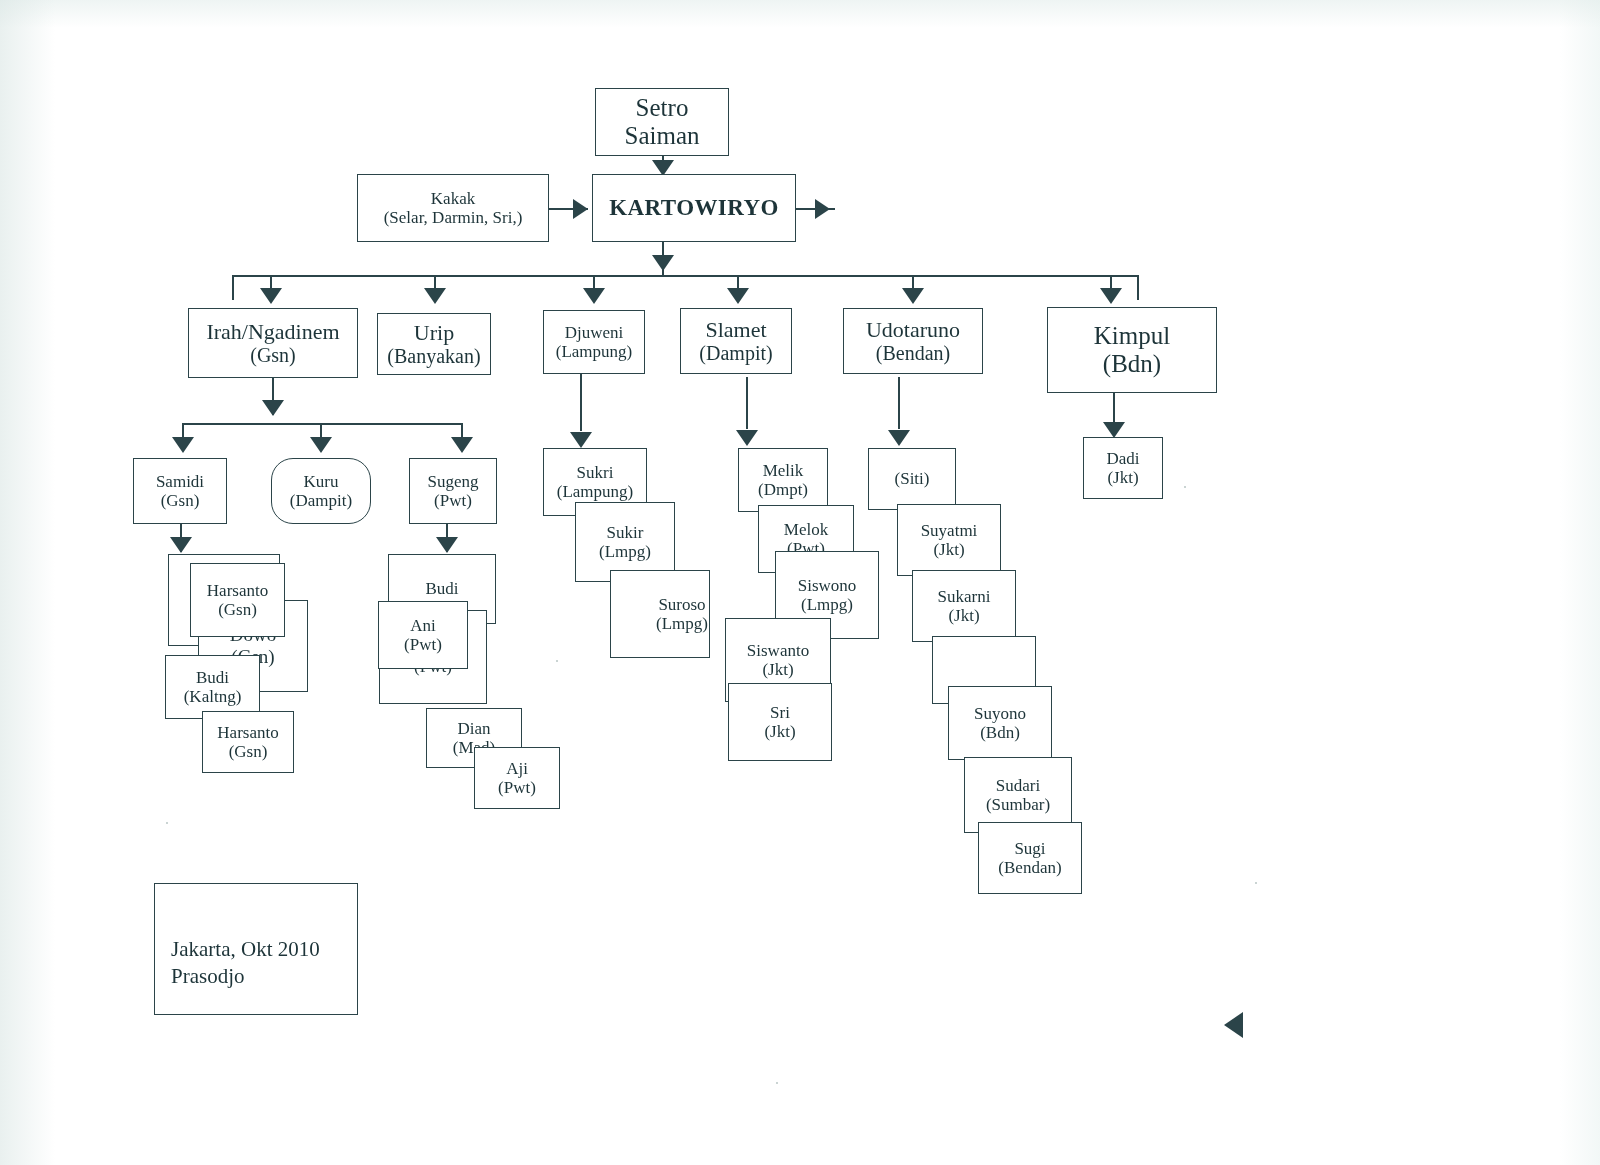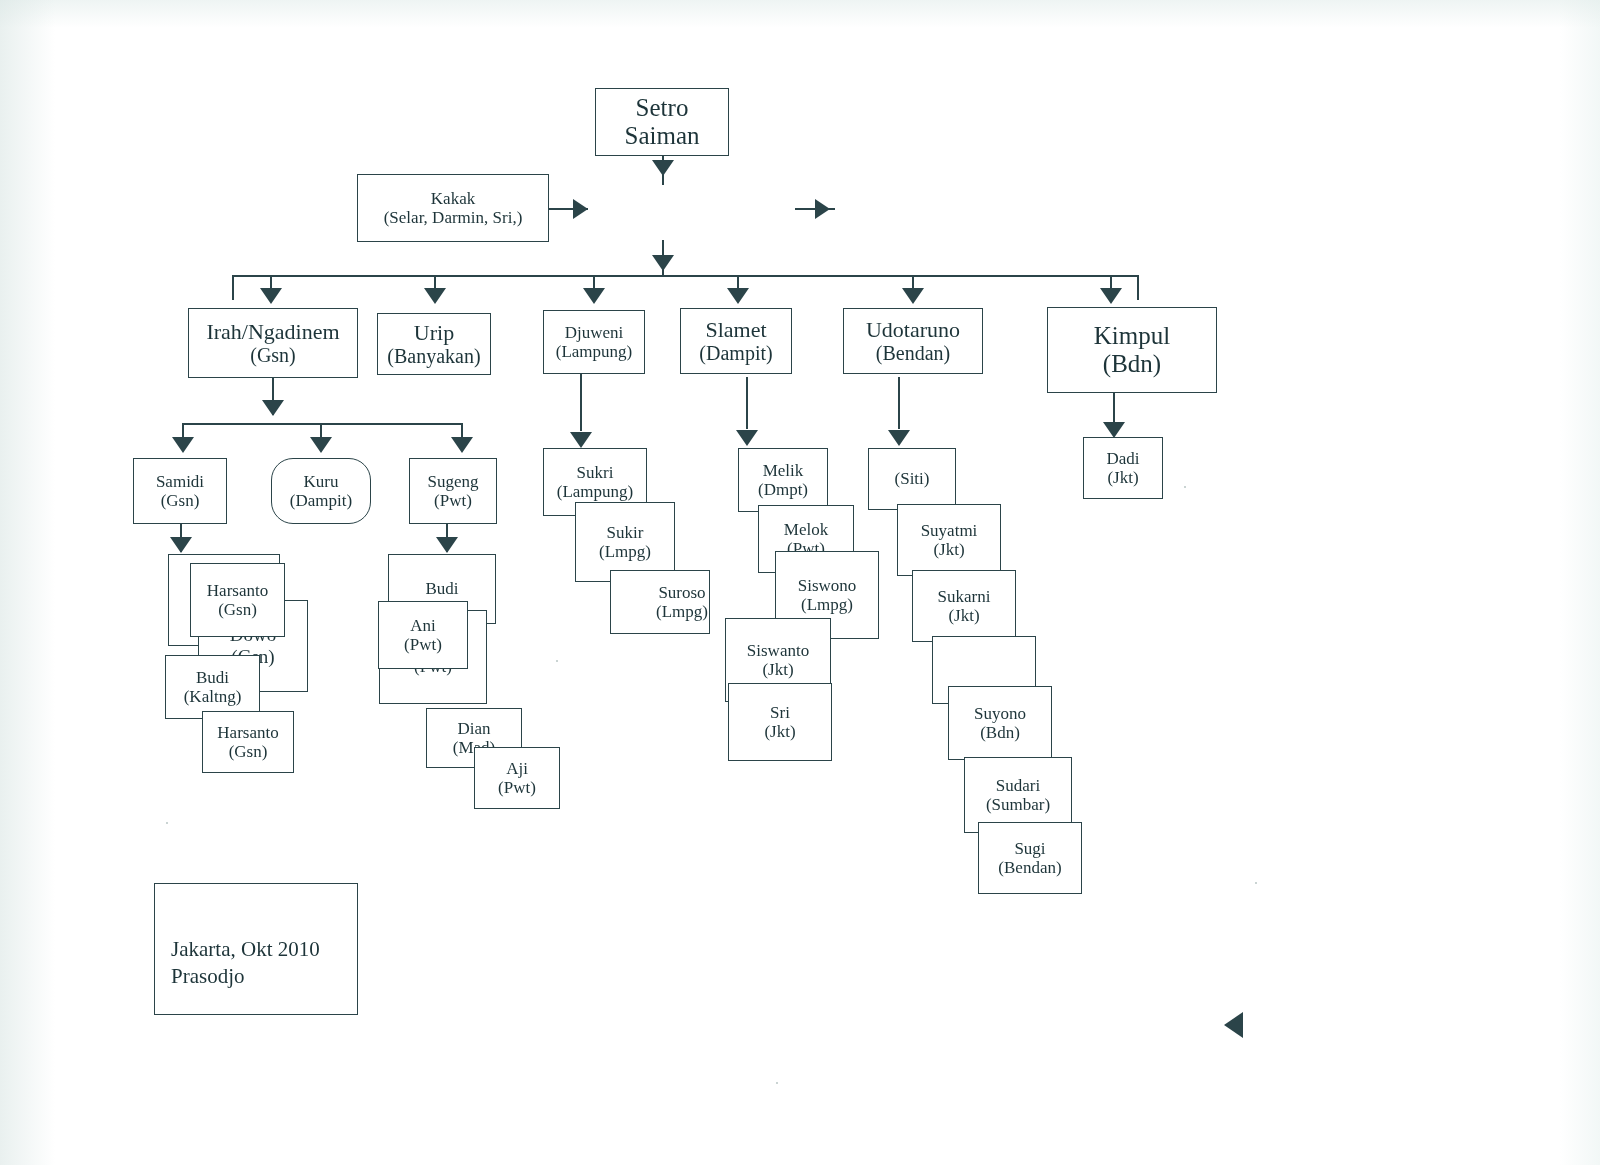--- a/index.html
+++ b/index.html
@@ -147,20 +147,23 @@
   <div class="node t-xl" style="left:595px;top:88px;width:134px;height:68px;">
     <span class="n1">Setro</span>
     <span class="n2">Saiman</span>
   </div>
 
   <div class="node t-sm" style="left:357px;top:174px;width:192px;height:68px;">
     <span class="n1">Kakak</span>
     <span class="n2">(Selar, Darmin, Sri,)</span>
   </div>
 
+  <div class="node t-bold" style="left:592px;top:174px;width:204px;height:68px;">
+    <span class="n1">KARTOWIRYO</span>
+  </div>
 
 
   <div class="node t-lg" style="left:188px;top:308px;width:170px;height:70px;">
     <span class="n1">Irah/Ngadinem</span>
     <span class="n2">(Gsn)</span>
   </div>
   <div class="node t-lg" style="left:377px;top:313px;width:114px;height:62px;">
     <span class="n1">Urip</span>
     <span class="n2">(Banyakan)</span>
   </div>
@@ -241,21 +244,21 @@
   </div>
 
   <div class="node t-sm" style="left:543px;top:448px;width:104px;height:68px;z-index:2;">
     <span class="n1">Sukri</span>
     <span class="n2">(Lampung)</span>
   </div>
   <div class="node t-sm" style="left:575px;top:502px;width:100px;height:80px;z-index:3;">
     <span class="n1">Sukir</span>
     <span class="n2">(Lmpg)</span>
   </div>
-  <div class="node t-sm" style="left:610px;top:570px;width:100px;height:64px;z-index:4;padding-left:44px;">
+  <div class="node t-sm" style="left:610px;top:570px;width:100px;height:88px;z-index:4;padding-left:44px;">
     <span class="n1">Suroso</span>
     <span class="n2">(Lmpg)</span>
   </div>
 
   <div class="node t-sm" style="left:738px;top:448px;width:90px;height:64px;z-index:2;">
     <span class="n1">Melik</span>
     <span class="n2">(Dmpt)</span>
   </div>
   <div class="node t-sm" style="left:758px;top:505px;width:96px;height:68px;z-index:3;">
     <span class="n1">Melok</span>

